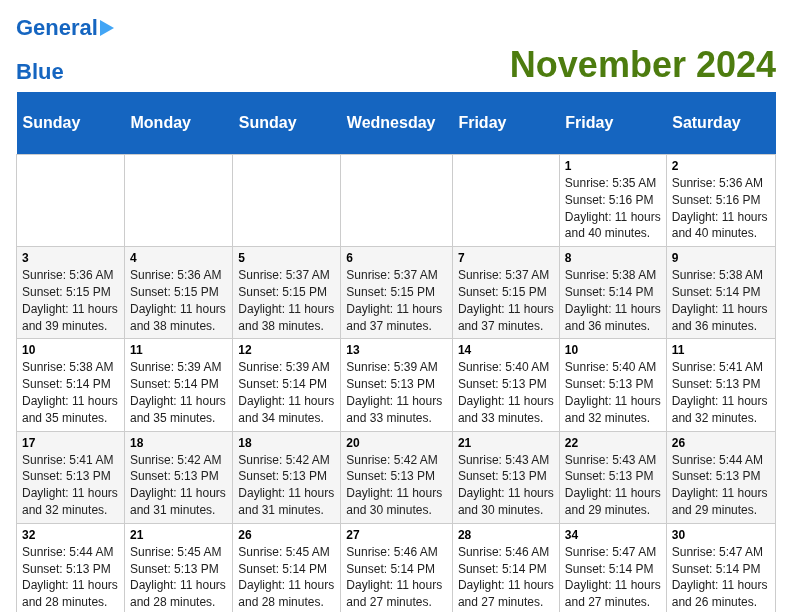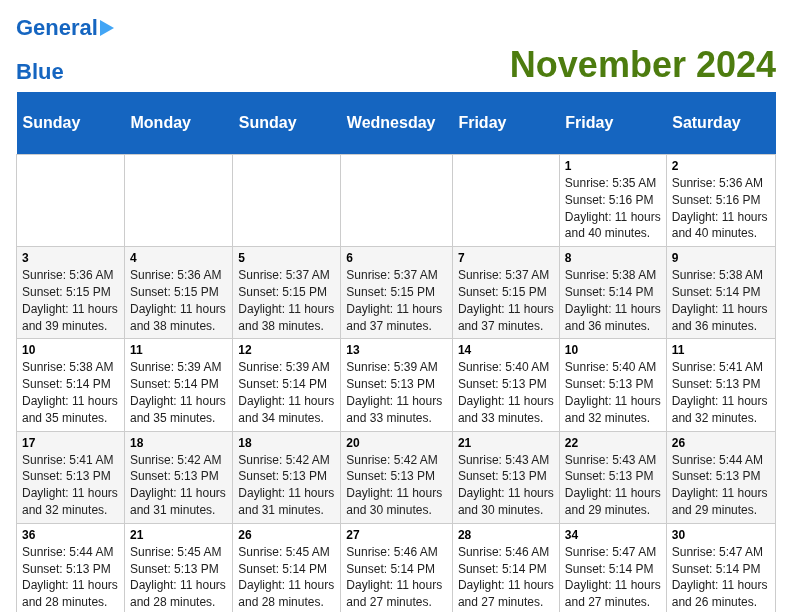--- a/index.html
+++ b/index.html
@@ -266,21 +266,21 @@
         </td>
         <td>
           <div class="day-number">26</div>
           <div class="day-info">Sunrise: 5:44 AM
 Sunset: 5:13 PM
 Daylight: 11 hours and 29 minutes.</div>
         </td>
       </tr>
       <tr>
         <td>
-          <div class="day-number">36</div>
+          <div class="day-number">32</div>
           <div class="day-info">Sunrise: 5:44 AM
 Sunset: 5:13 PM
 Daylight: 11 hours and 28 minutes.</div>
         </td>
         <td>
           <div class="day-number">21</div>
           <div class="day-info">Sunrise: 5:45 AM
 Sunset: 5:13 PM
 Daylight: 11 hours and 28 minutes.</div>
         </td>

